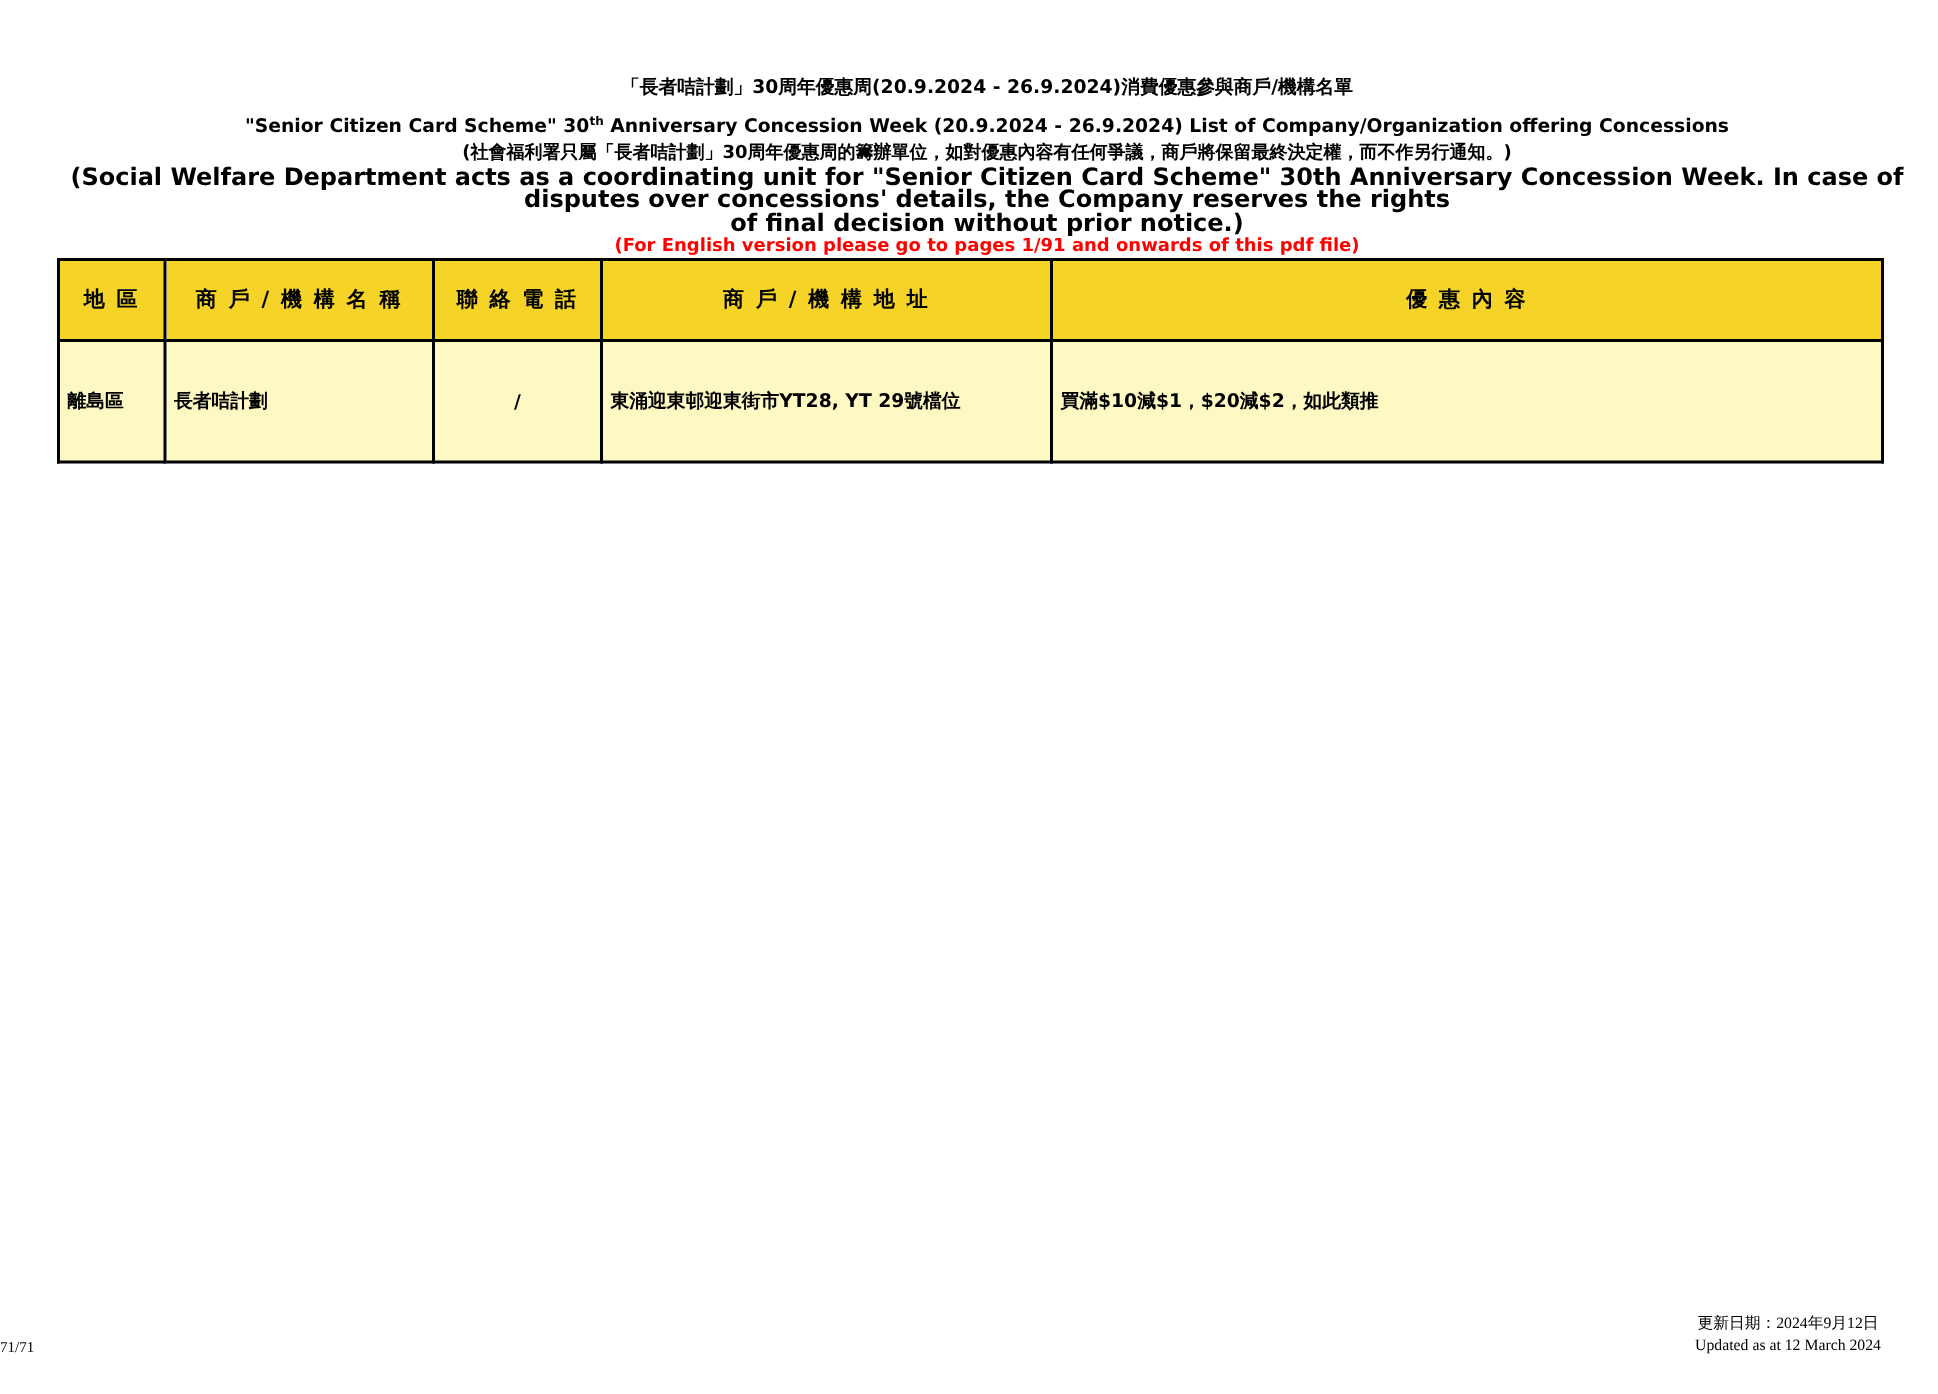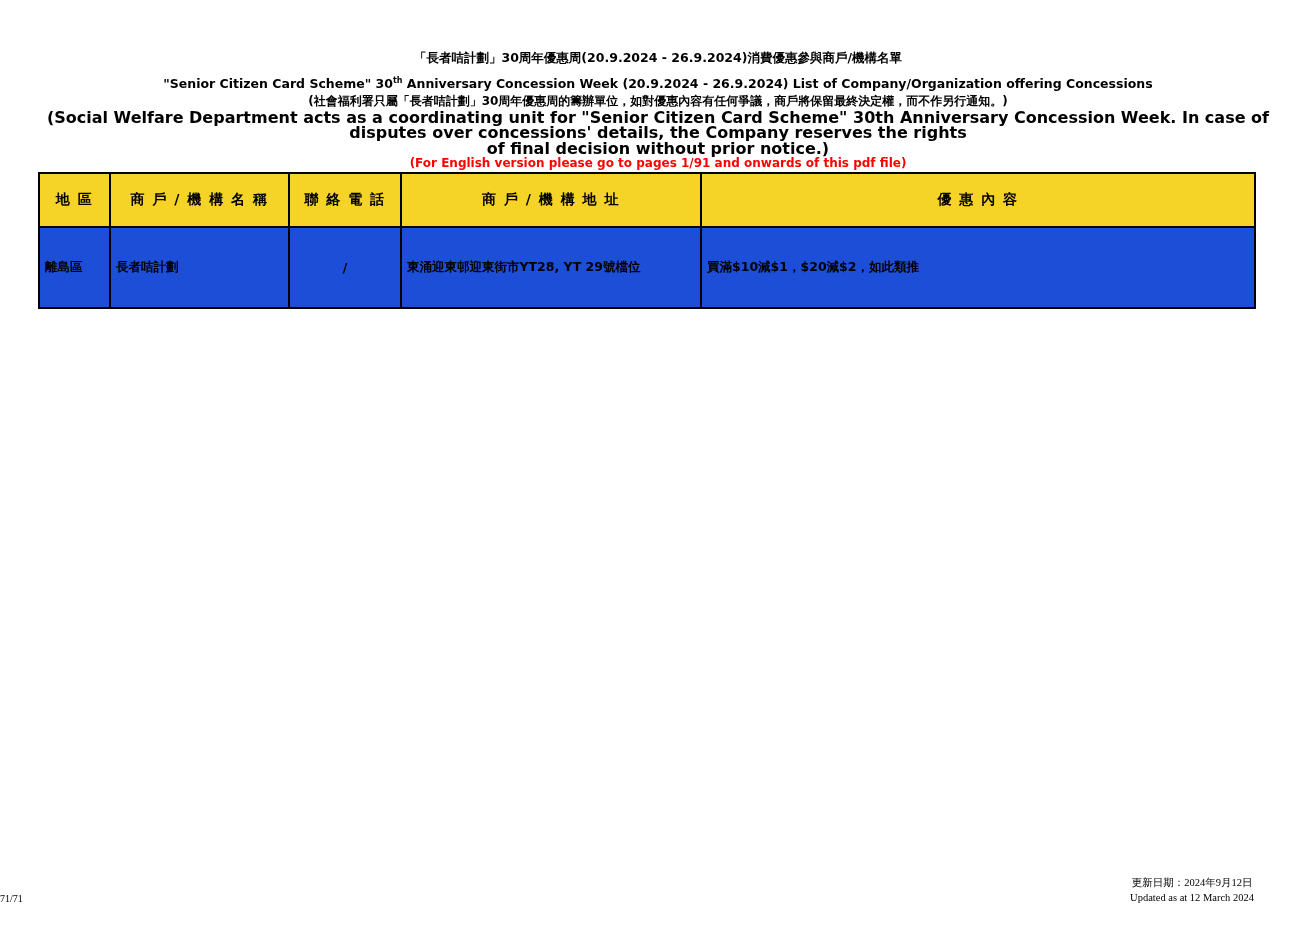--- a/index.html
+++ b/index.html
@@ -39,21 +39,21 @@
     height:50px;
     font-size:14px;
     letter-spacing:1.5px;
     text-align:center;
     vertical-align:middle;
   }
   table.concessions td {
     height:77px;
     font-size:12.5px;
     vertical-align:middle;
-    background:#1d4ed8;
+    background:#fef9c3;
   }
   .col-district  { width:71px;  }
   .col-name      { width:179px; }
   .col-phone     { width:112px; }
   .col-address   { width:300px; }
   .col-details   { width:554px; }
   td.cell-left   { text-align:left; padding-left:5px; }
   td.cell-center { text-align:center; }
 
   .page-number {

